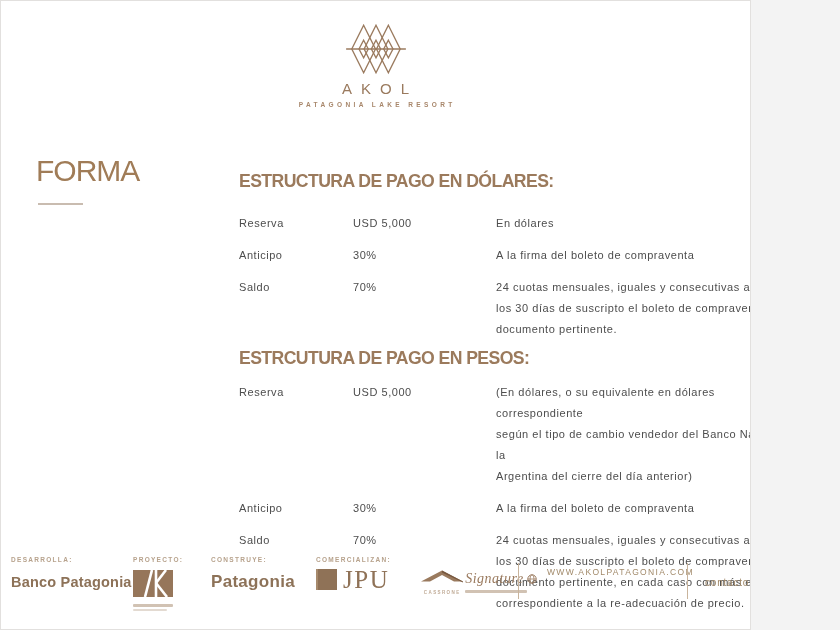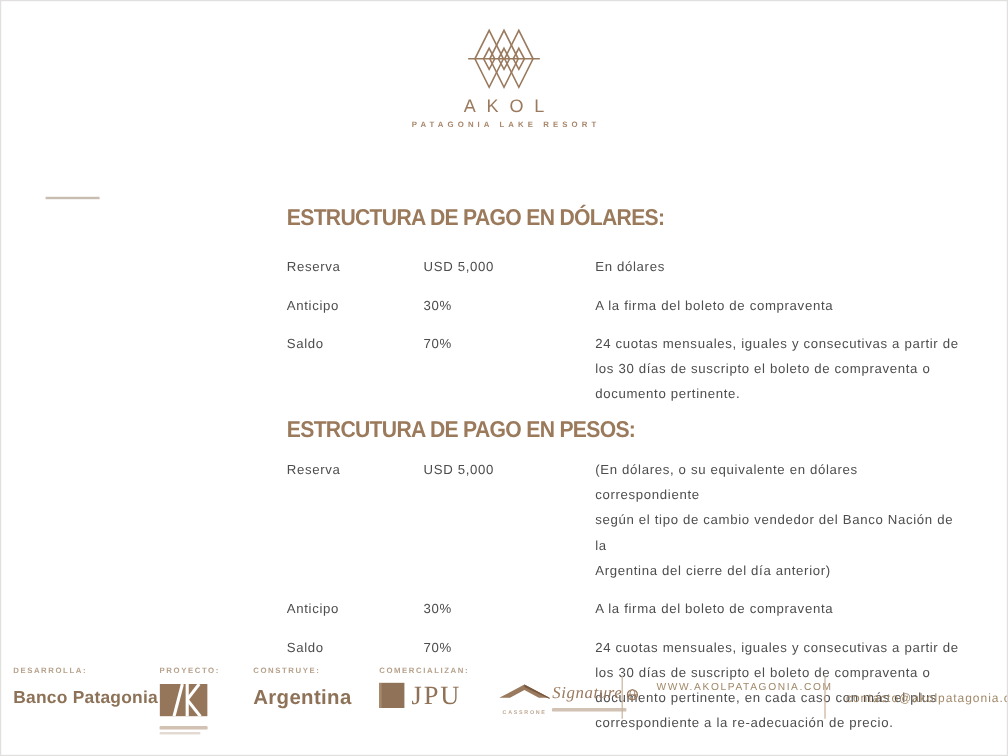--- a/index.html
+++ b/index.html
@@ -1,17 +1,17 @@
 <!DOCTYPE html>
 <html><head>
 <meta charset="utf-8">
 <style>
   html,body{margin:0;padding:0;background:#f3f3f3;}
   .slide{
-    position:relative;width:840px;height:630px;background:#ffffff;
+    position:relative;width:751px;height:630px;background:#ffffff;
     border:1px solid #e2e0de;box-sizing:border-box;overflow:hidden;
     font-family:"Liberation Sans",sans-serif;
   }
   
   .logo-block{position:absolute;top:22px;left:0;right:0;text-align:center;}
   .logo-block svg{display:block;margin:0 auto;}
   .brand-name{margin-top:5px;font-size:15px;letter-spacing:9px;padding-left:9px;color:#9a7a5e;}
   .brand-tagline{margin-top:4px;font-size:6.5px;letter-spacing:3.4px;padding-left:3.4px;color:#a8876b;font-weight:700;}
   
   .title-block{position:absolute;left:35px;top:150px;color:#a07c57;}
@@ -34,21 +34,21 @@
   .flabel{font-size:6.5px;letter-spacing:1.3px;color:#b7a28c;font-weight:700;}
   .fblock{position:absolute;top:7px;}
   .dev-name{margin-top:11px;font-size:14.5px;font-weight:700;color:#8d7258;letter-spacing:0.2px;}
   .builder-name{margin-top:9px;font-size:17px;font-weight:700;color:#8d7258;letter-spacing:0.3px;}
   .ak-logo{margin-top:7px;width:40px;}
   .cap-bar{height:3px;background:#c2ad99;opacity:.75;border-radius:1px;margin-top:3px;}
   .cap-bar.b2{height:2px;opacity:.45;margin-top:2px;}
   .comm-logos{display:flex;align-items:flex-start;margin-top:6px;}
   .jpu{display:flex;align-items:center;}
   .jpu-square{width:21px;height:21px;background:#8f7257;box-shadow:inset 2px 0 0 #a78a6c;margin-right:6px;}
-  .jpu-text{font-family:"Liberation Serif",serif;font-size:22px;color:#8f7257;letter-spacing:1.5px;line-height:21px;}
+  .jpu-text{font-family:"Liberation Serif",serif;font-size:25px;color:#8f7257;letter-spacing:1.5px;line-height:21px;}
   .roof{margin-left:30px;text-align:center;}
   .roof-caption{margin-top:3px;font-size:4.5px;letter-spacing:1.4px;color:#c0ab96;font-weight:700;}
   .signature{text-align:left;padding-top:2px;}
   .signature-line{display:flex;align-items:center;}
   .signature-text{font-family:"Liberation Serif",serif;font-style:italic;font-size:14px;color:#9a7a5e;letter-spacing:0.5px;}
   .signature .cap-bar{width:62px;}
   .globe{margin-left:3px;}
   .vdivider{position:absolute;top:14px;width:1px;height:36px;background:#c9b49c;}
   .website{position:absolute;left:546px;top:18px;font-size:8.5px;font-weight:400;letter-spacing:1.35px;color:#a18969;}
   .email{position:absolute;left:704px;top:28px;font-size:10px;letter-spacing:0.8px;color:#a18969;}
@@ -68,20 +68,21 @@
         <path d="M42 33 L51 50 L42 67 L33 50 Z"></path>
         <path d="M66 33 L75 50 L66 67 L57 50 Z"></path>
         <path d="M90 33 L99 50 L90 67 L81 50 Z"></path>
       </g>
     </svg>
     <div class="brand-name">AKOL</div>
     <div class="brand-tagline">PATAGONIA LAKE RESORT</div>
   </div>
 
   <div class="title-block">
+    <div class="title-line">FORMA</div>
     <div class="title-underline"></div>
   </div>
 
   <div class="content">
 
     <div class="section-title">ESTRUCTURA DE PAGO EN DÓLARES:</div>
     <div class="ptable">
       <div class="prow">
         <div class="cell">Reserva</div>
         <div class="cell">USD 5,000</div>
@@ -144,21 +145,21 @@
           <path d="M23 13 L33 0"></path>
           <path d="M23 13 L34 27"></path>
         </g>
       </svg>
       <div class="cap-bar" style="width:40px;"></div>
       <div class="cap-bar b2" style="width:34px;"></div>
     </div>
 
     <div class="fblock" style="left:210px;">
       <div class="flabel">CONSTRUYE:</div>
-      <div class="builder-name">Argentina</div>
+      <div class="builder-name">Patagonia</div>
     </div>
 
     <div class="fblock" style="left:315px;">
       <div class="flabel">COMERCIALIZAN:</div>
       <div class="comm-logos">
         <div class="jpu">
           <div class="jpu-square"></div>
           <div class="jpu-text">JPU</div>
         </div>
         <div class="roof">

